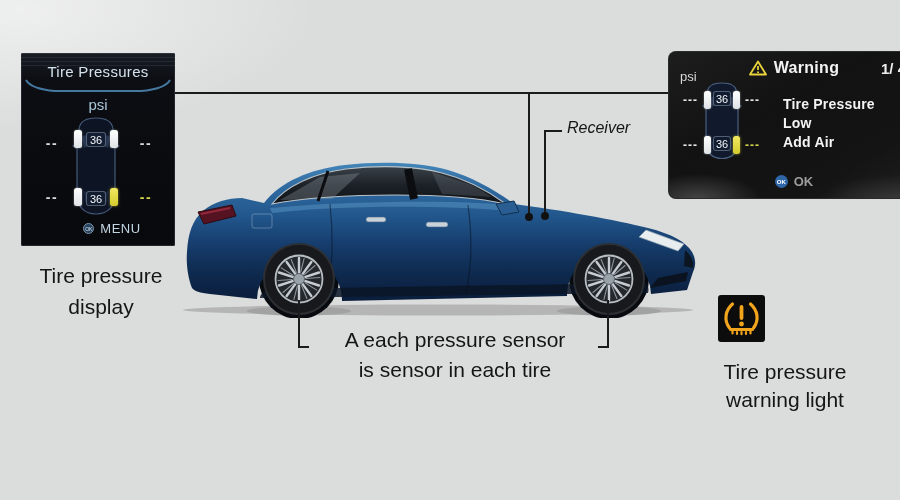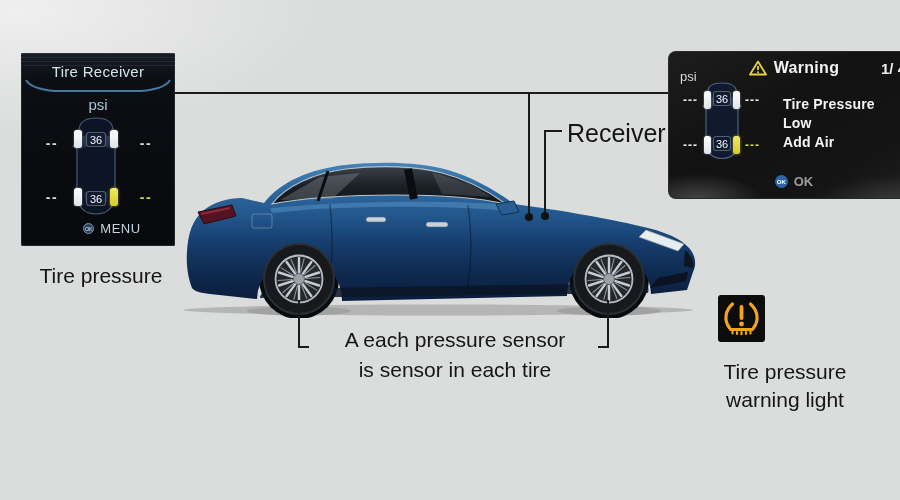--- a/index.html
+++ b/index.html
@@ -54,21 +54,21 @@
   .rd-footer{left:0;top:123px;width:100%;display:flex;align-items:center;justify-content:center;gap:6px;}
   .rd-ok{width:13px;height:13px;border-radius:50%;background:#2e66a8;color:#fff;font-size:6px;font-weight:bold;
          display:flex;align-items:center;justify-content:center;}
   .rd-ok-label{font-size:13px;color:#9c9c9c;font-weight:bold;}
 
   
   .caption{color:#151515;font-size:21px;text-align:center;z-index:8;}
   #caption-display{left:4px;top:260px;width:194px;line-height:31px;}
   #caption-sensor{left:300px;top:325px;width:310px;line-height:30px;}
   #caption-warning{left:683px;top:358px;width:204px;line-height:28px;}
-  #label-receiver{left:567px;top:119px;font-size:25px;color:#151515;z-index:8;}
+  #label-receiver{left:567px;top:119px;font-size:16px;color:#151515;z-index:8;font-style:italic;}
 
   
   #warning-light{left:718px;top:295px;z-index:8;}
 
   #car{left:180px;top:160px;z-index:2;}
 </style>
 </head>
 <body>
 
 <div id="stage">
@@ -200,21 +200,21 @@
       <line x1="529" y1="93" x2="529" y2="215"></line>
       <polyline points="562,131 545,131 545,213"></polyline>
       <polyline points="299,300 299,347 309,347"></polyline>
       <polyline points="608,300 608,347 598,347"></polyline>
     </g>
     <circle cx="529" cy="217" r="4" fill="#111"></circle>
     <circle cx="545" cy="216" r="4" fill="#111"></circle>
   </svg>
 
   <div id="display-left" class="abs">
-    <div class="abs ld-title">Tire Receiver</div>
+    <div class="abs ld-title">Tire Pressures</div>
     <svg class="abs ld-curve" width="150" height="16">
       <path d="M3,2 Q8,11 32,13 L118,13 Q142,11 147,2" fill="none" stroke="#44789f" stroke-width="2" stroke-linejoin="round"></path>
     </svg>
     <div class="abs ld-psi">psi</div>
 
     <div class="abs ld-car">
       <svg width="48" height="99" viewBox="0 0 48 99">
         <path d="M24,1 C14,1 8,4 7,12 L5,24 L5,78 C5,89 12,97 24,97 C36,97 43,89 43,78 L43,24 L41,12 C40,4 34,1 24,1 Z" fill="#0d1524" stroke="#46597a" stroke-width="1.2"></path>
         <path d="M10,20 C18,15 30,15 38,20 L36,31 C28,26 20,26 12,31 Z" fill="#26344e"></path>
         <path d="M12,74 C20,79 28,79 36,74 L35,85 C28,89 20,89 13,85 Z" fill="#1b2840"></path>
@@ -282,20 +282,21 @@
     <div class="abs rd-footer">
       <div class="rd-ok">OK</div>
       <div class="rd-ok-label">OK</div>
     </div>
   </div>
 
   <div id="label-receiver" class="abs">Receiver</div>
 
   <div id="caption-display" class="abs caption">
     <div>Tire pressure</div>
+    <div>display</div>
   </div>
 
   <div id="caption-sensor" class="abs caption">
     <div>A each pressure sensor</div>
     <div>is sensor in each tire</div>
   </div>
 
   <svg id="warning-light" class="abs" width="47" height="47" viewBox="0 0 47 47">
     <rect x="0" y="0" width="47" height="47" rx="3" fill="#0c0c0c"></rect>
     <g stroke="#f2a41c" fill="none" stroke-linecap="round">

